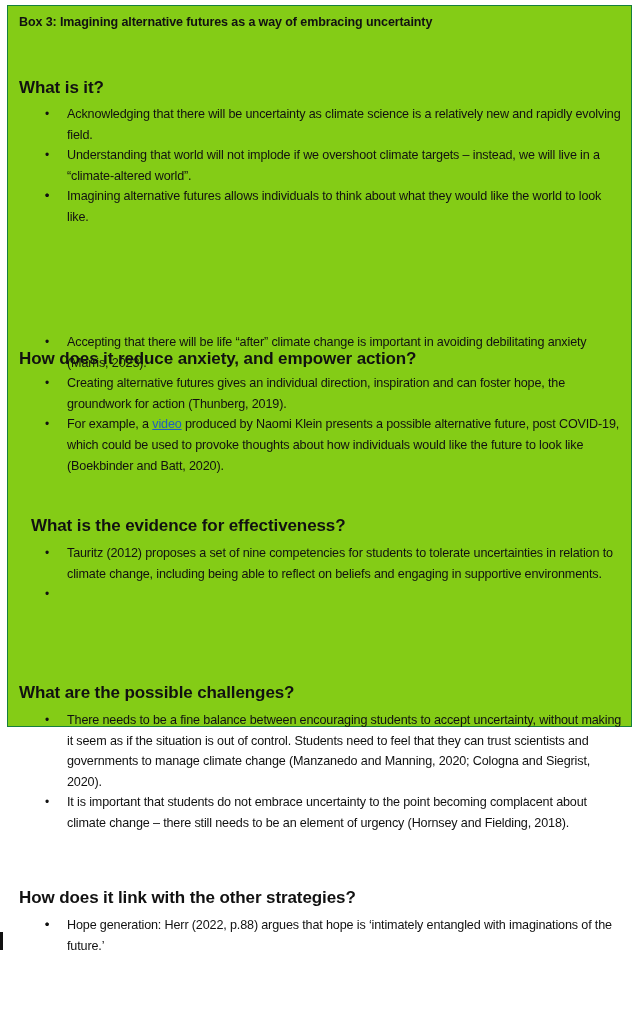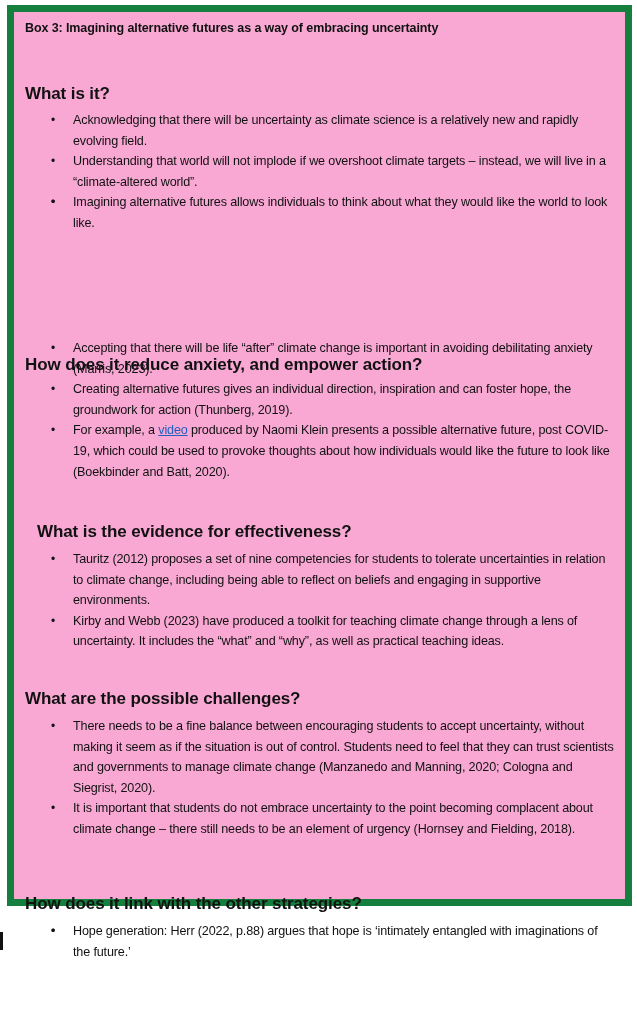--- a/index.html
+++ b/index.html
@@ -1,19 +1,19 @@
 <!DOCTYPE html>
 <html><head>
 <meta charset="utf-8">
 <style>
   html, body { margin:0; padding:0; background:#ffffff; }
   body { width:637px; height:1023px; position:relative; overflow:hidden;
          font-family:"Liberation Sans", sans-serif; color:#111; }
-  .box { position:absolute; left:7px; top:5px; width:625px; height:901px;
-         background:#f9a8d4; border:7px solid #15803d; box-sizing:border-box; }
+  .box { position:absolute; left:7px; top:5px; width:625px; height:722px;
+         background:#84cc16; border:1px solid #15803d; box-sizing:border-box; }
   .title { position:absolute; left:11px; top:9px; font-size:12.5px; font-weight:bold; letter-spacing:-0.1px; }
   .sec { position:absolute; left:0; width:100%; }
   .sec h3 { margin:0; position:absolute; left:11px; font-size:17px; font-weight:bold; letter-spacing:-0.1px; }
   ul { list-style:none; margin:0; padding:0; position:absolute; left:0; width:100%; }
   li { position:relative; padding-left:59px; padding-right:8px; font-size:12.6px; line-height:20.6px; letter-spacing:-0.15px; }
   li .bullet { position:absolute; left:37px; top:0; font-size:12px; }
   a.link { color:#1f5fbf; }
   .cursor-mark { position:absolute; left:0; top:932px; width:3px; height:18px; background:#111; }
 </style>
 </head>
@@ -40,21 +40,21 @@
       <li><span class="bullet">•</span><span>Accepting that there will be life “after” climate change is important in avoiding debilitating anxiety (Marris, 2023).</span></li>
       <li><span class="bullet">•</span><span>Creating alternative futures gives an individual direction, inspiration and can foster hope, the groundwork for action (Thunberg, 2019).</span></li>
       <li><span class="bullet">•</span><span>For example, a </span><a class="link" href="#">video</a><span> produced by Naomi Klein presents a possible alternative future, post COVID-19, which could be used to provoke thoughts about how individuals would like the future to look like (Boekbinder and Batt, 2020).</span></li>
     </ul>
   </div>
 
   <div class="sec" style="top:0;">
     <h3 style="top:510px;margin-left:12px;">What is the evidence for effectiveness?</h3>
     <ul style="top:537px;">
       <li><span class="bullet">•</span><span>Tauritz (2012) proposes a set of nine competencies for students to tolerate uncertainties in relation to climate change, including being able to reflect on beliefs and engaging in supportive environments.</span></li>
-      <li><span class="bullet">•</span><span>Kirby and Webb (2023) have produced a toolkit for teaching climate change through a lens of uncertainty. It includes the “what” and “why”, as well as practical teaching ideas.</span></li>
+      <li><span class="bullet">•</span></li>
     </ul>
   </div>
 
   <div class="sec" style="top:0;">
     <h3 style="top:677px;">What are the possible challenges?</h3>
     <ul style="top:704px;">
       <li><span class="bullet">•</span><span>There needs to be a fine balance between encouraging students to accept uncertainty, without making it seem as if the situation is out of control. Students need to feel that they can trust scientists and governments to manage climate change (Manzanedo and Manning, 2020; Cologna and Siegrist, 2020).</span></li>
       <li><span class="bullet">•</span><span>It is important that students do not embrace uncertainty to the point becoming complacent about climate change – there still needs to be an element of urgency (Hornsey and Fielding, 2018).</span></li>
     </ul>
   </div>

